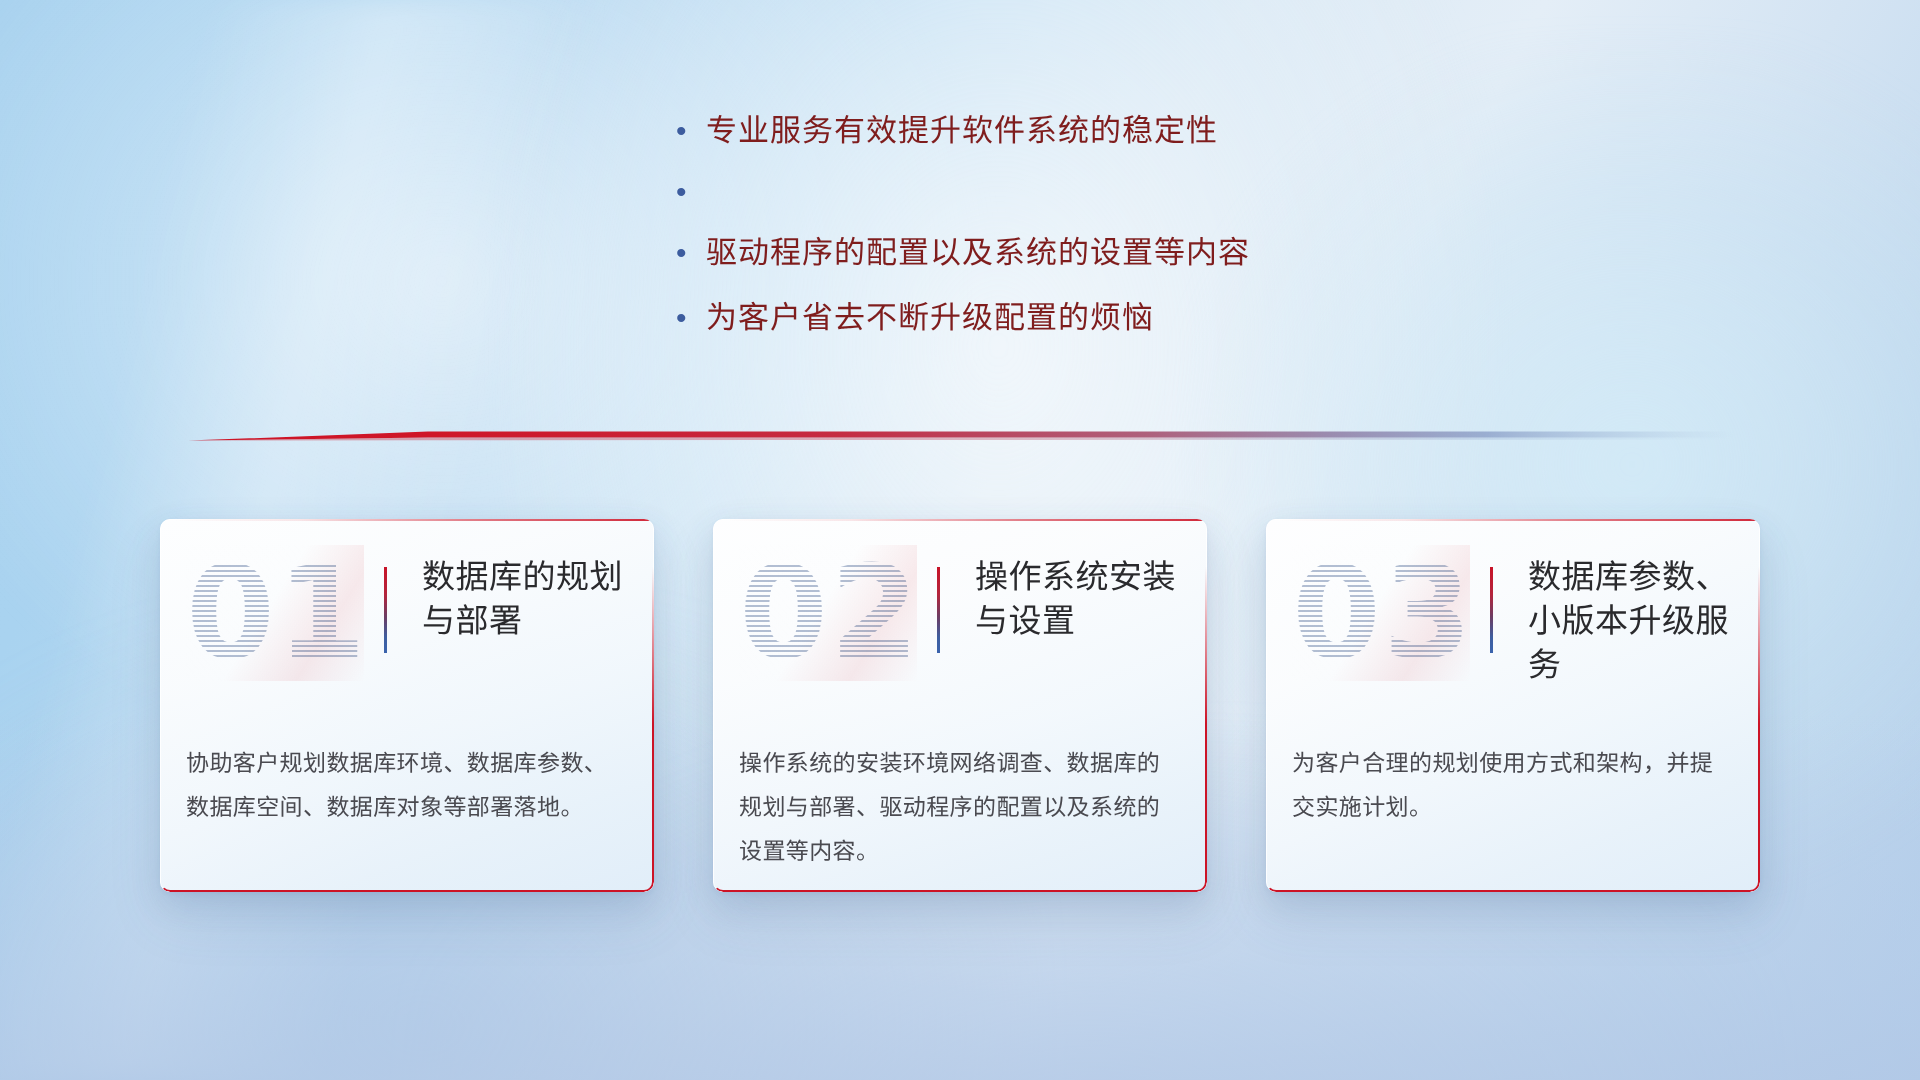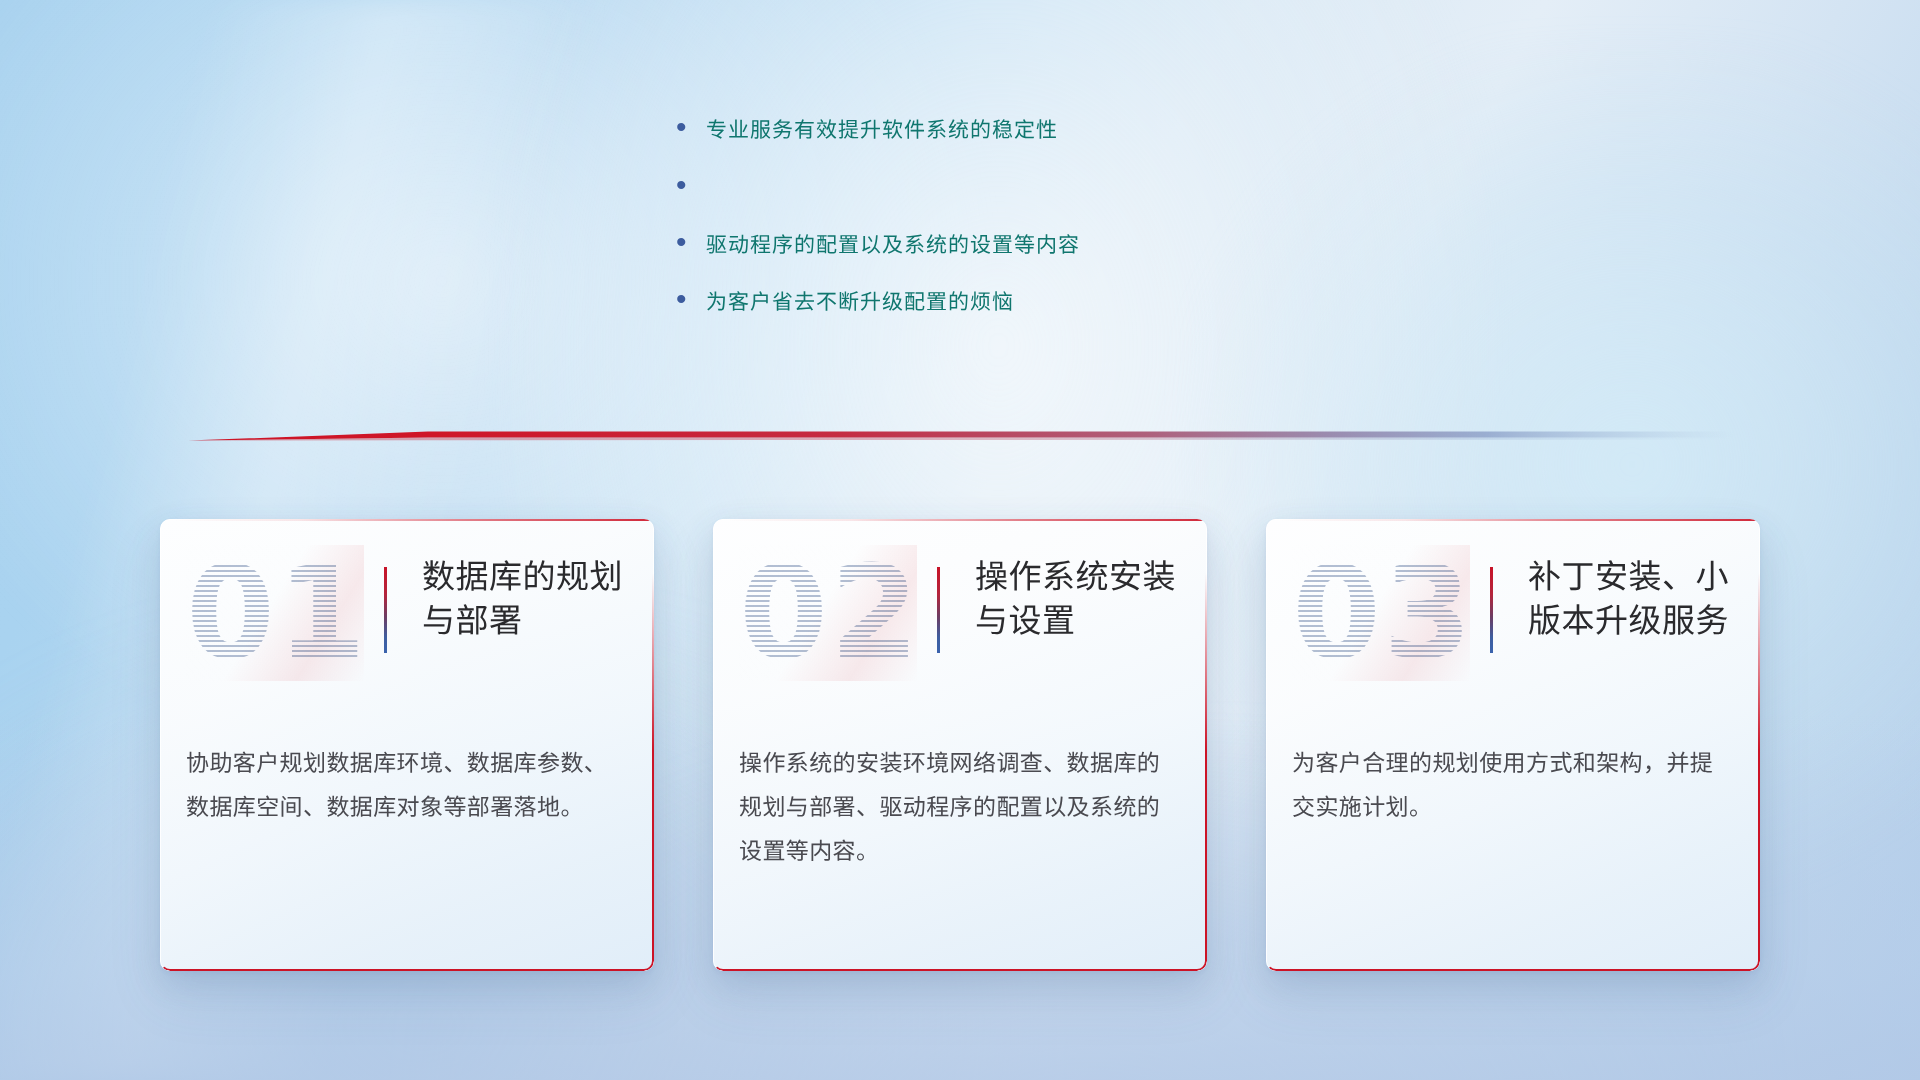--- a/index.html
+++ b/index.html
@@ -89,24 +89,24 @@
   .bullet-dot{
     width:34px;
     flex:0 0 34px;
     font-size:30px;
     line-height:1;
     color:#3c5c9e;
     text-align:left;
     padding-left:4px;
   }
   .bullet-text{
-    font-size:21px;
+    font-size:31px;
     line-height:1.22;
     letter-spacing:1px;
-    color:#0f766e;
+    color:#7f1d1d;
     white-space:nowrap;
   }
 
   
   .divider-wrap{
     position:absolute;
     left:188px; top:428px;
     width:1546px; height:16px;
   }
   .divider-wrap svg{ display:block; width:100%; height:100%; overflow:visible; }
@@ -115,21 +115,21 @@
   .cards{
     position:absolute;
     left:0; right:0; top:519px;
     display:flex;
     justify-content:center;
     gap:59px;
   }
   .card{
     position:relative;
     width:494px;
-    height:452px;
+    height:373px;
     border-radius:10px;
     background:
       linear-gradient(158deg,
         rgba(255,255,255,.97) 0%,
         rgba(252,253,254,.95) 30%,
         rgba(244,249,253,.93) 58%,
         rgba(235,244,251,.92) 80%,
         rgba(228,240,250,.92) 100%);
     box-shadow:
       0 2px 4px rgba(86,118,160,.08),
@@ -311,20 +311,20 @@
     </div>
 
     <div class="card">
       <div class="card-outline"></div>
       <div class="card-tophair"></div>
       <div class="card-accent"></div>
       <div class="card-head">
         <div class="card-num">03</div>
         <div class="card-num-tint"></div>
         <div class="card-rule"></div>
-        <div class="card-title">补丁安装、小版本升级服务</div>
+        <div class="card-title">数据库参数、小版本升级服务</div>
       </div>
       <div class="card-body">为客户合理的规划使用方式和架构，并提交实施计划。</div>
     </div>
 
   </div>
 
 </div>
 
 </body></html>

